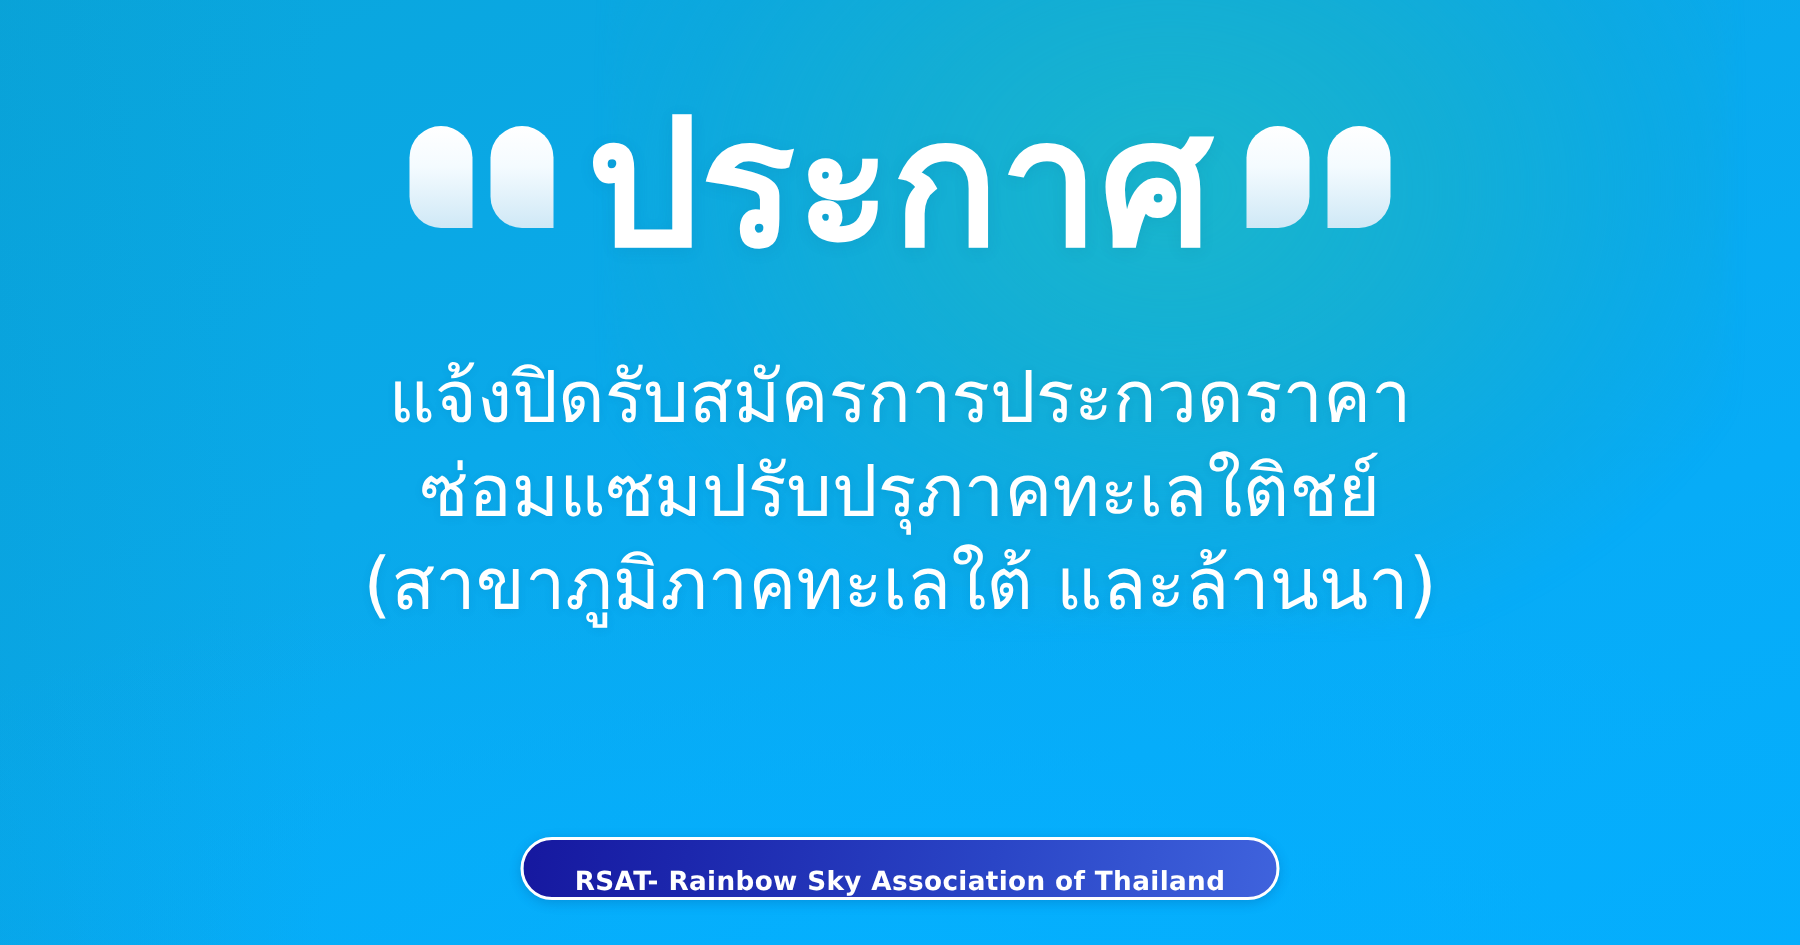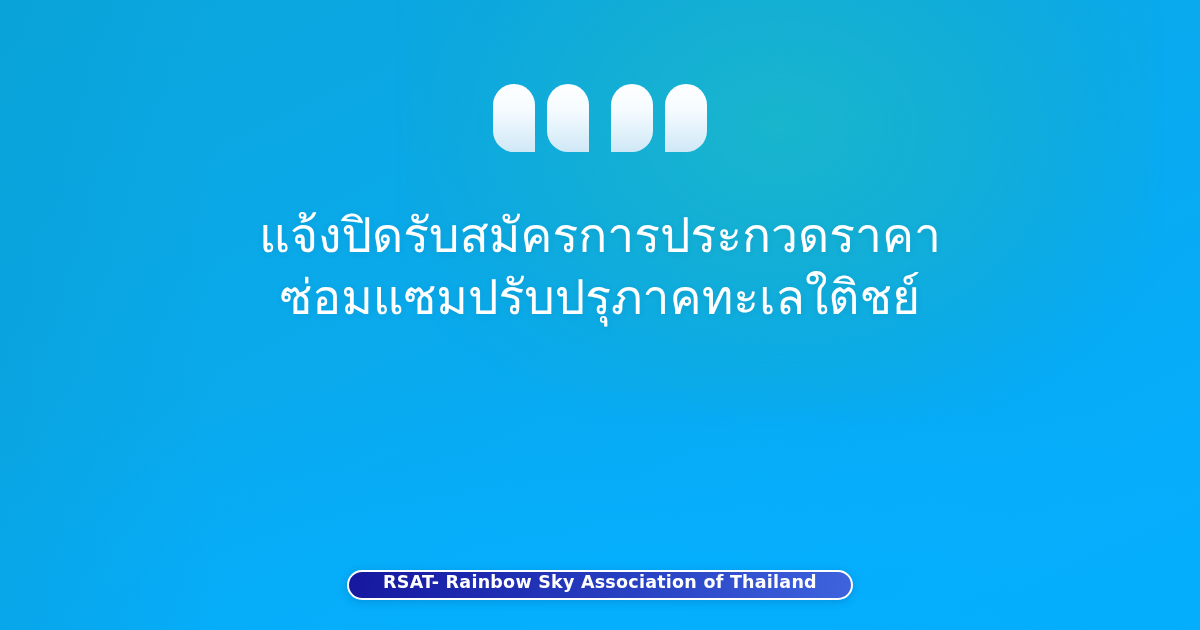--- a/index.html
+++ b/index.html
@@ -118,23 +118,23 @@
 
   
   .badge-wrap{
     margin-top:auto;
     margin-bottom:30px;
     display:flex;
     justify-content:center;
   }
   .org-badge{
     display:inline-flex;
-    align-items:flex-start;
+    align-items:flex-end;
     justify-content:center;
-    height:30px;
+    height:42px;
     padding:0 34px;
     border-radius:21px;
     border:2px solid #ffffff;
     background:linear-gradient(100deg,#16189f 0%,#1c27ad 22%,#2a45c6 62%,#3f63dd 100%);
     box-shadow:0 2px 8px rgba(0,50,120,.22);
   }
   .org-badge .label{
     color:#ffffff;
     font-size:17.5px;
     font-weight:700;
@@ -153,31 +153,33 @@
 
   <div class="content">
 
     <div class="headline-row">
 
       <span class="quote-group left">
         <span class="quote-mark"></span>
         <span class="quote-mark"></span>
       </span>
 
+      <h1 class="headline">ประกาศ</h1>
 
       <span class="quote-group right">
         <span class="quote-mark"></span>
         <span class="quote-mark"></span>
       </span>
 
     </div>
 
     <div class="subtitle">
       <span class="line">แจ้งปิดรับสมัครการประกวดราคา</span>
       <span class="line">ซ่อมแซมปรับปรุภาคทะเลใติชย์</span>
+      <span class="line">(สาขาภูมิภาคทะเลใต้ และล้านนา)</span>
     </div>
 
     <div class="badge-wrap">
       <div class="org-badge">
         <span class="label">RSAT- Rainbow Sky Association of Thailand</span>
       </div>
     </div>
 
   </div>
 </div>

